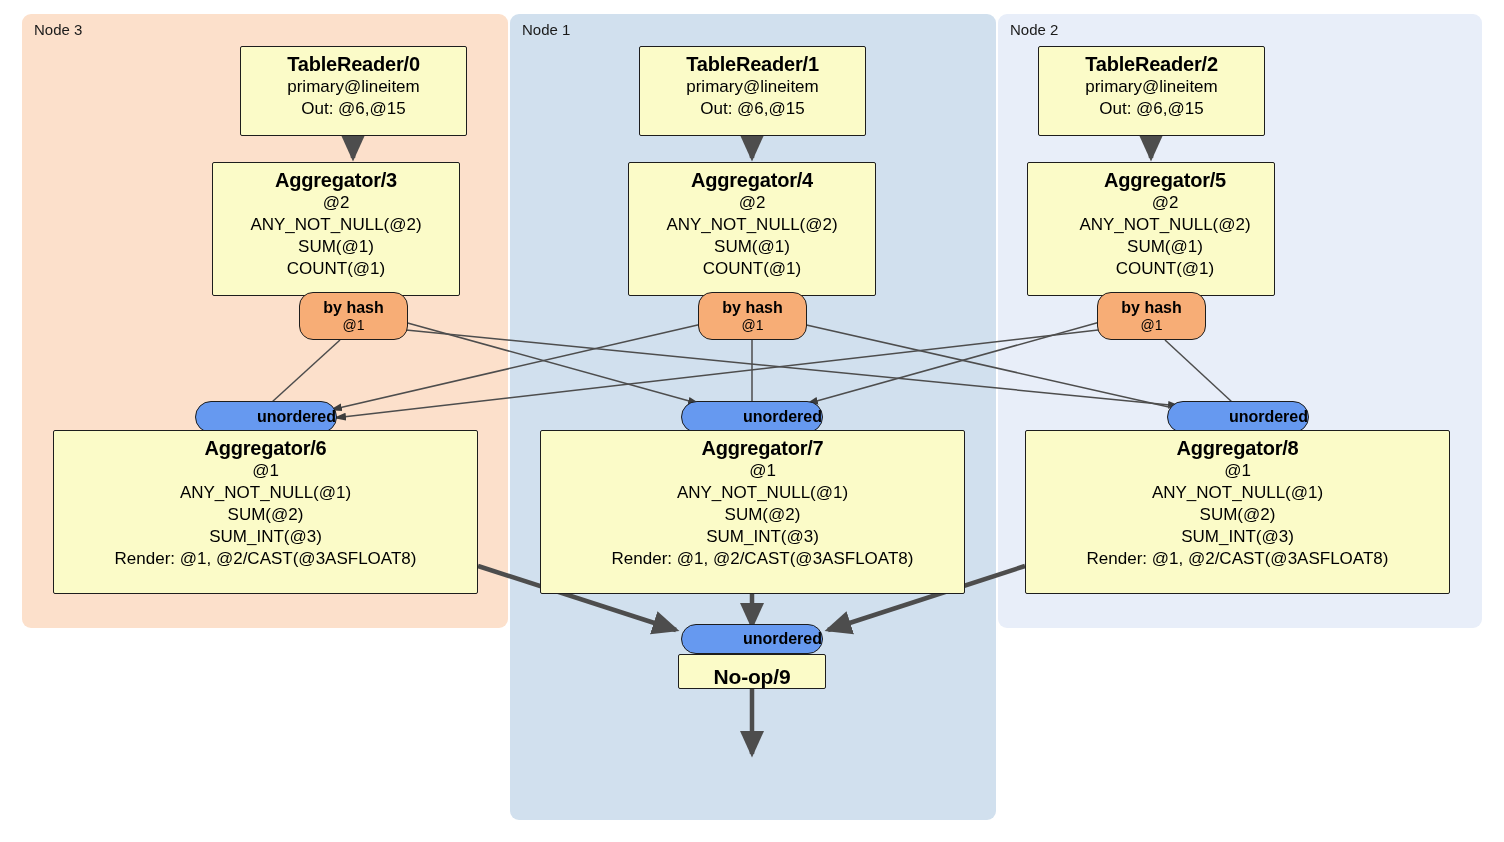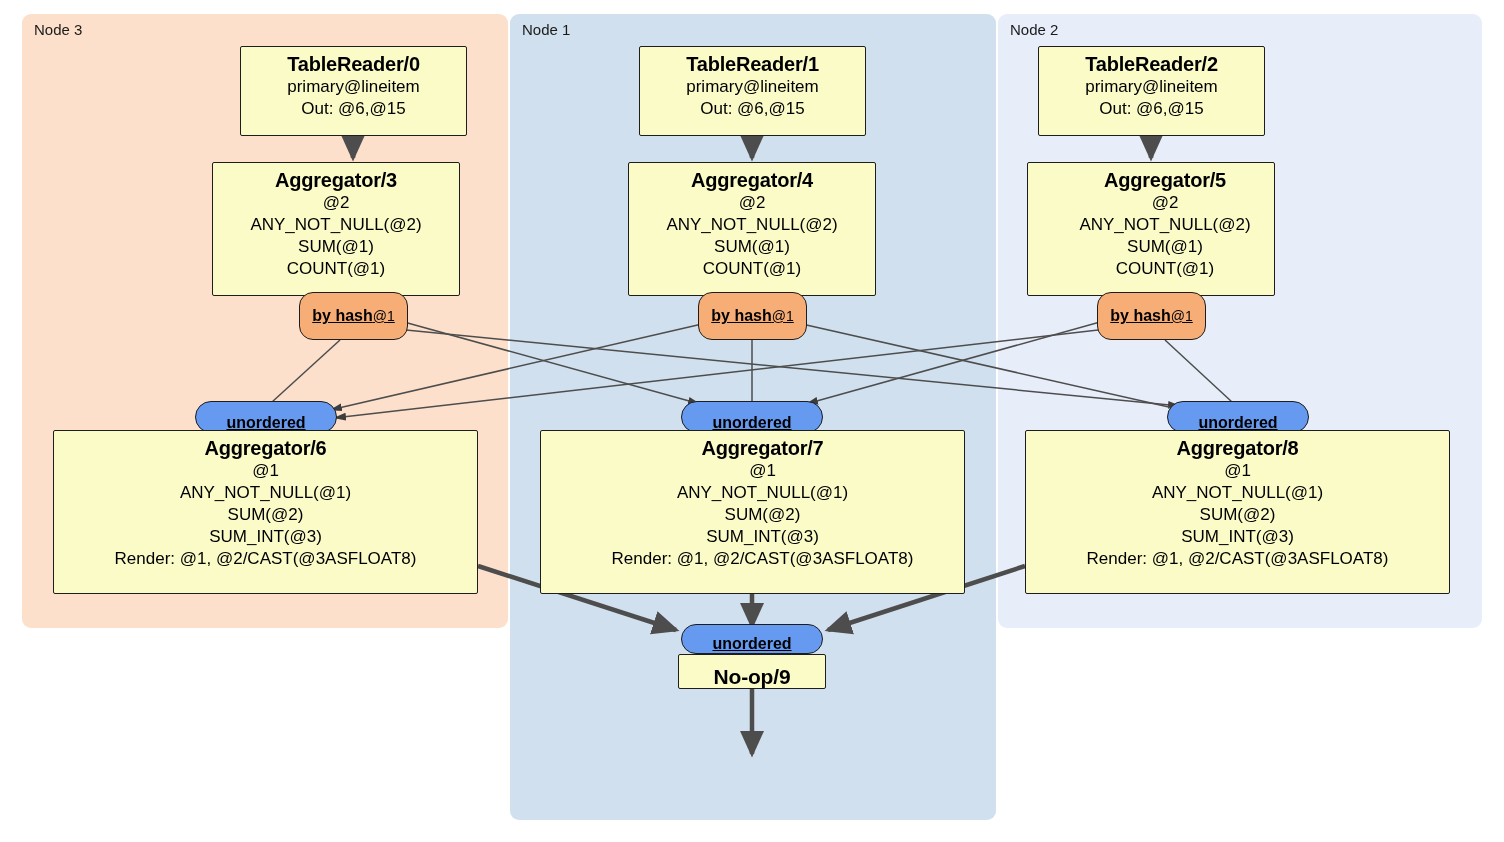--- a/index.html
+++ b/index.html
@@ -64,26 +64,25 @@
   }
   .proc.compact { justify-content: center; padding-top: 11px; }
   .proc.compact .title { font-size: 21px; }
   
   .pill {
     position: absolute;
     box-sizing: border-box;
     border: 1.6px solid #1d1d1d;
     border-radius: 18px;
     display: flex;
-    flex-direction: row;
+    flex-direction: column;
     align-items: center;
     justify-content: center;
     font-family: "Liberation Sans", sans-serif;
     color: #000000;
-    text-decoration: underline;
   }
   .pill.hash {
     background: #f7ad76;
     border-radius: 14px;
   }
   .pill.unord {
     background: #6699f0;
     border-radius: 17px;
     align-items: flex-end;
   }

